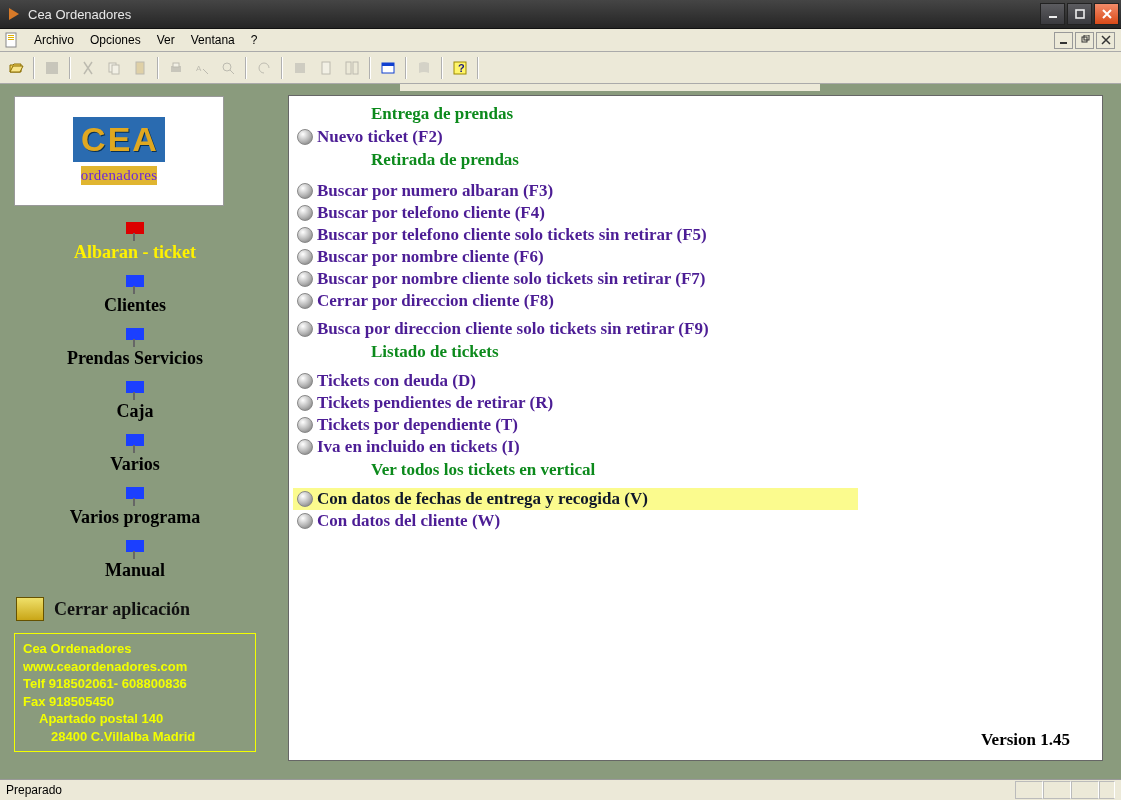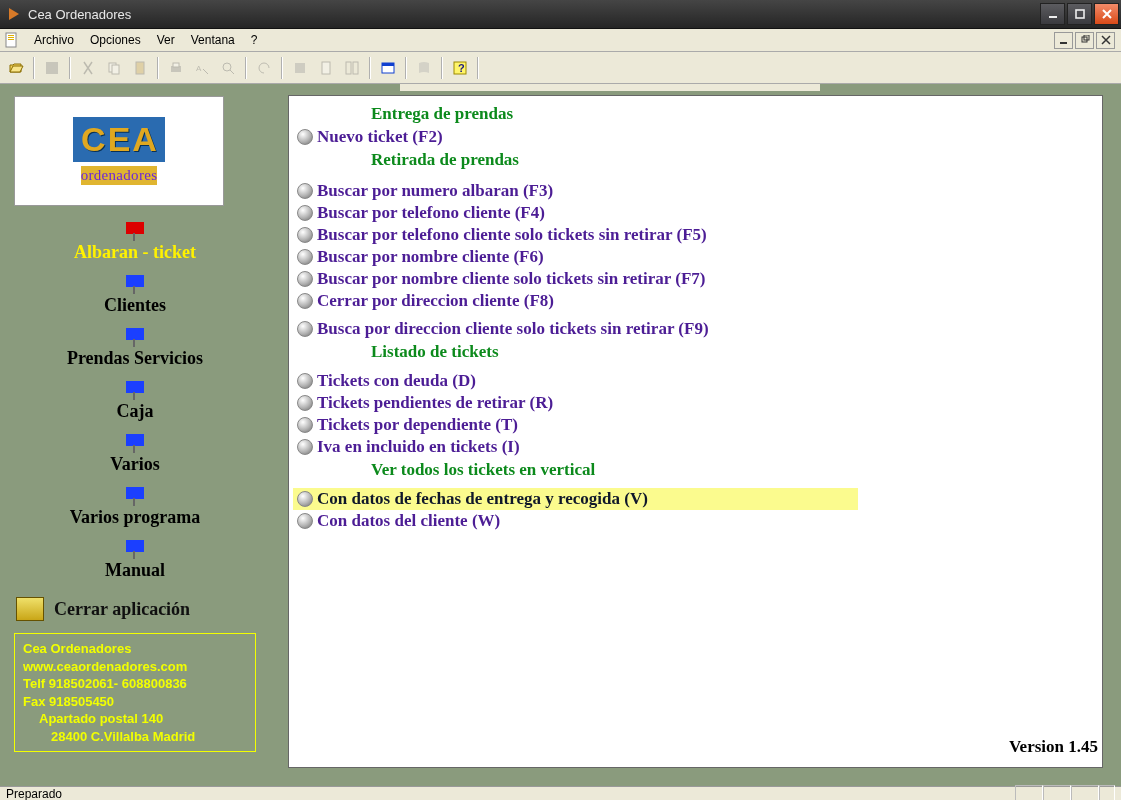--- a/index.html
+++ b/index.html
@@ -49,23 +49,23 @@
   .content-wrap { flex:1; background:#8a9b7d; display:flex; flex-direction:column; }
   .content-bar { height: 11px; background: #8a9b7d; display:flex; }
   .content-bar .actbar { width: 420px; height: 7px; background: #ece9d8; margin-left: 130px; }
   .doc { flex:1; background:#fff; margin: 0 18px 18px 18px; border: 1px solid #666; position:relative; padding: 6px 24px 10px 4px; overflow:hidden; }
   .section-head { font: bold 17px Georgia, "Times New Roman", serif; color: #0c8a1c; padding: 2px 0 2px 78px; }
   .link-row { display:flex; align-items:center; gap:4px; padding: 1px 0 1px 4px; cursor:pointer; }
   .link-row.hl { background: #fbfb8e; margin-right: 220px; }
   .bullet { width:16px; height:16px; border-radius:50%; background: radial-gradient(circle at 35% 30%, #fff, #b5b5b5 55%, #6e6e6e 100%); border:1px solid #888; flex-shrink:0; }
   .link-text { font: bold 17px Georgia, "Times New Roman", serif; color: #4c1d95; }
   .link-row.hl .link-text { color: #0f172a; }
-  .version { position:absolute; right: 4px; bottom: 10px; font: bold 17px Georgia, serif; color:#000; }
-  
-  .statusbar { height: 14px; background: #ece9d8; border-top: 1px solid #999; display:flex; align-items:center; padding: 0 6px; font-size:12px; }
+  .version { position:absolute; right: 32px; bottom: 10px; font: bold 17px Georgia, serif; color:#000; }
+  
+  .statusbar { height: 21px; background: #ece9d8; border-top: 1px solid #999; display:flex; align-items:center; padding: 0 6px; font-size:12px; }
   .status-cells { margin-left:auto; display:flex; }
   .status-cell { width: 28px; height: 18px; border: 1px solid #bbb; border-right: 1px solid #fff; }
 </style>
 </head>
 <body>
 
 <div class="window">
 
   <div class="titlebar">
     <svg class="appicon" viewBox="0 0 16 16">

